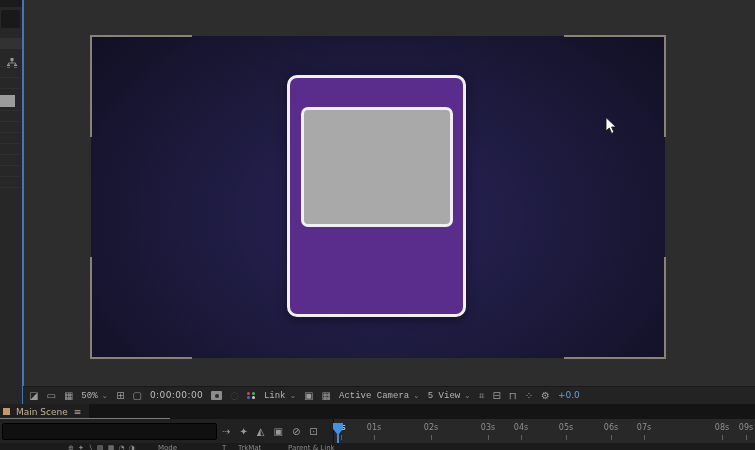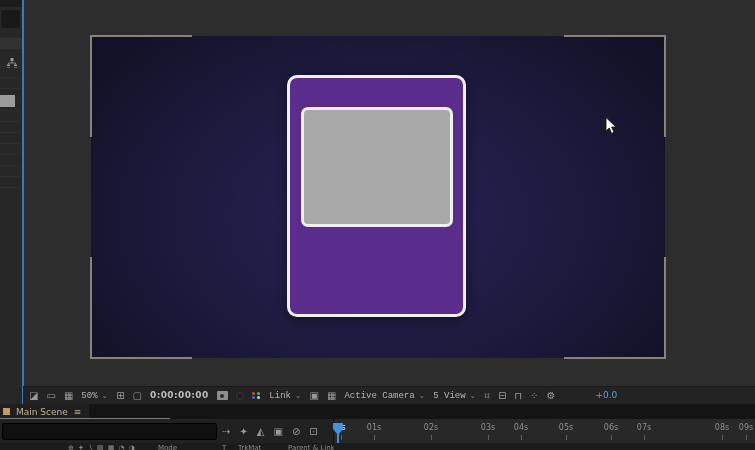--- a/index.html
+++ b/index.html
@@ -48,27 +48,27 @@
   
   #viewer-toolbar{
     left:23px;top:386px;width:732px;height:18px;background:#232323;
     border-top:1px solid #191919;display:flex;align-items:center;
     gap:8px;padding-left:6px;box-sizing:border-box;
     color:#9c9c9c;font-size:9px;line-height:1;white-space:nowrap;
   }
   .tb-ic{font-size:10px;color:#9a9a9a;}
   .tb-txt{color:#b4b4b4;font-family:Liberation Mono, monospace;}
   .chev{font-size:8px;color:#7a7a7a;margin-left:1px;}
-  .tc{color:#bdbdbd;letter-spacing:.4px;font-weight:bold;}
+  .tc{color:#bdbdbd;letter-spacing:.4px;}
   .dim{opacity:.35;}
   .cam-ic{width:11px;height:9px;background:#8d8d8d;border-radius:1px;display:inline-flex;align-items:center;justify-content:center;}
   .cam-dot{width:4px;height:4px;background:#2c2c2c;border-radius:50%;}
   .chan-ic{display:inline-grid;grid-template-columns:4px 4px;grid-gap:1px;}
   .chan-ic i{width:3px;height:3px;border-radius:50%;display:block;}
-  .exp{color:#5e9fd8;margin-left:32px;}
+  .exp{color:#5e9fd8;}
 
   
   #timeline{left:0;top:404px;width:755px;height:46px;background:#212121;}
   #tab-row{left:0;top:0;width:755px;height:15px;background:#141414;}
   #comp-tab{left:0;top:0;height:15px;display:flex;align-items:center;gap:6px;padding:0 8px 0 3px;background:#1f1f1f;}
   .tab-swatch{width:7px;height:7px;background:#c49a5f;}
   .tab-label{font-size:9px;color:#c2b696;}
   .tab-menu{font-size:9px;color:#b5a océan98;color:#b5a987;}
   #tab-underline{left:0;top:14px;width:170px;height:1px;background:#7c7c7c;}
 

